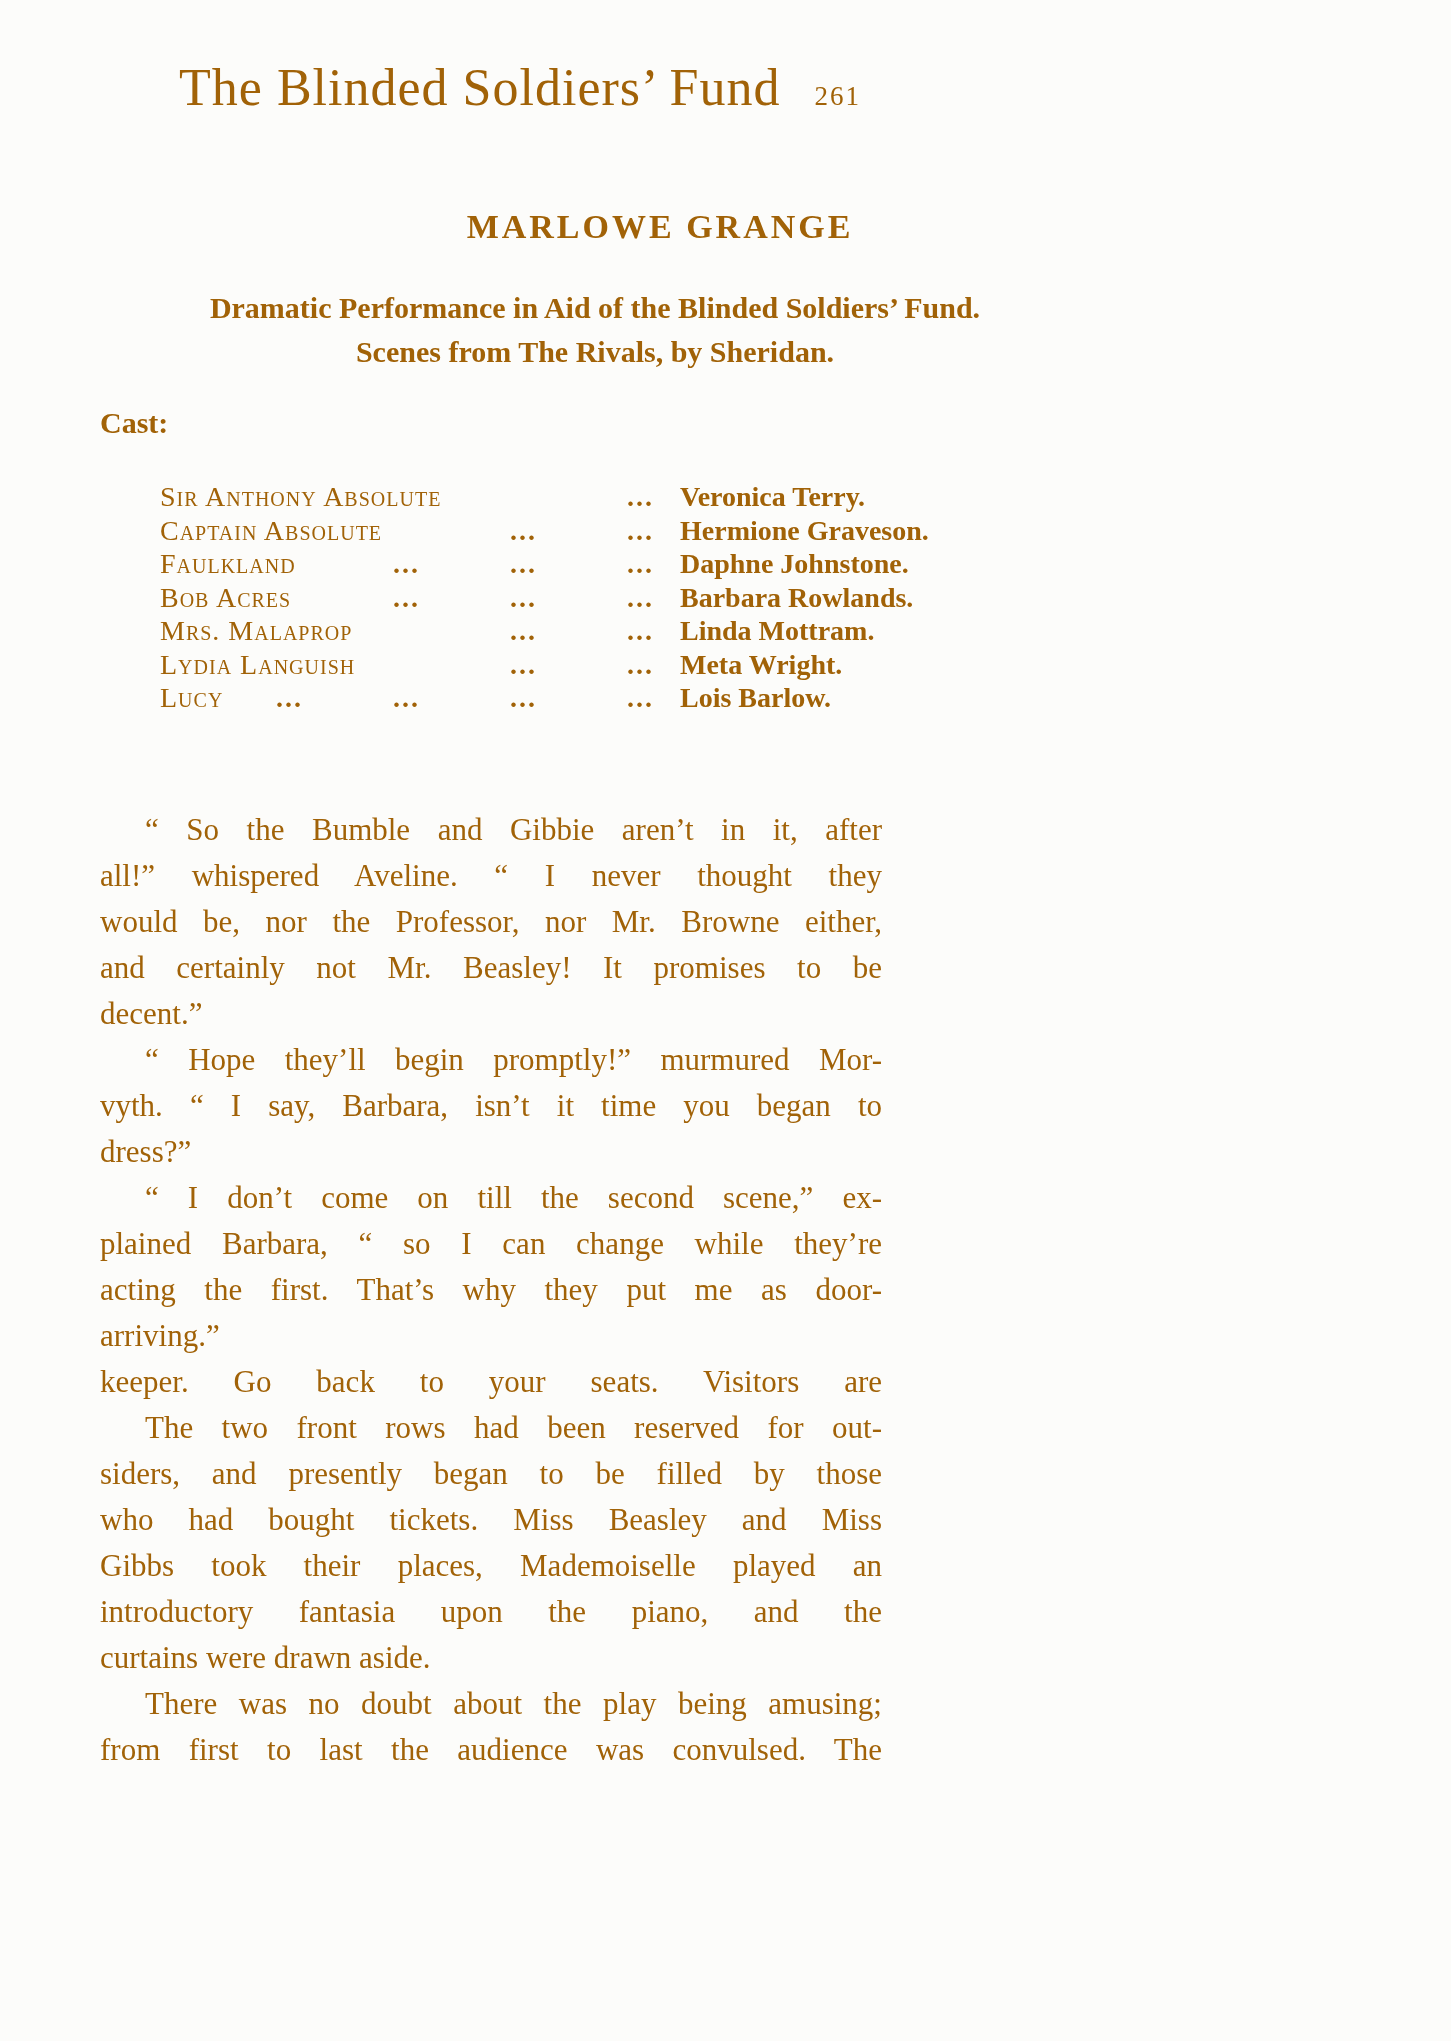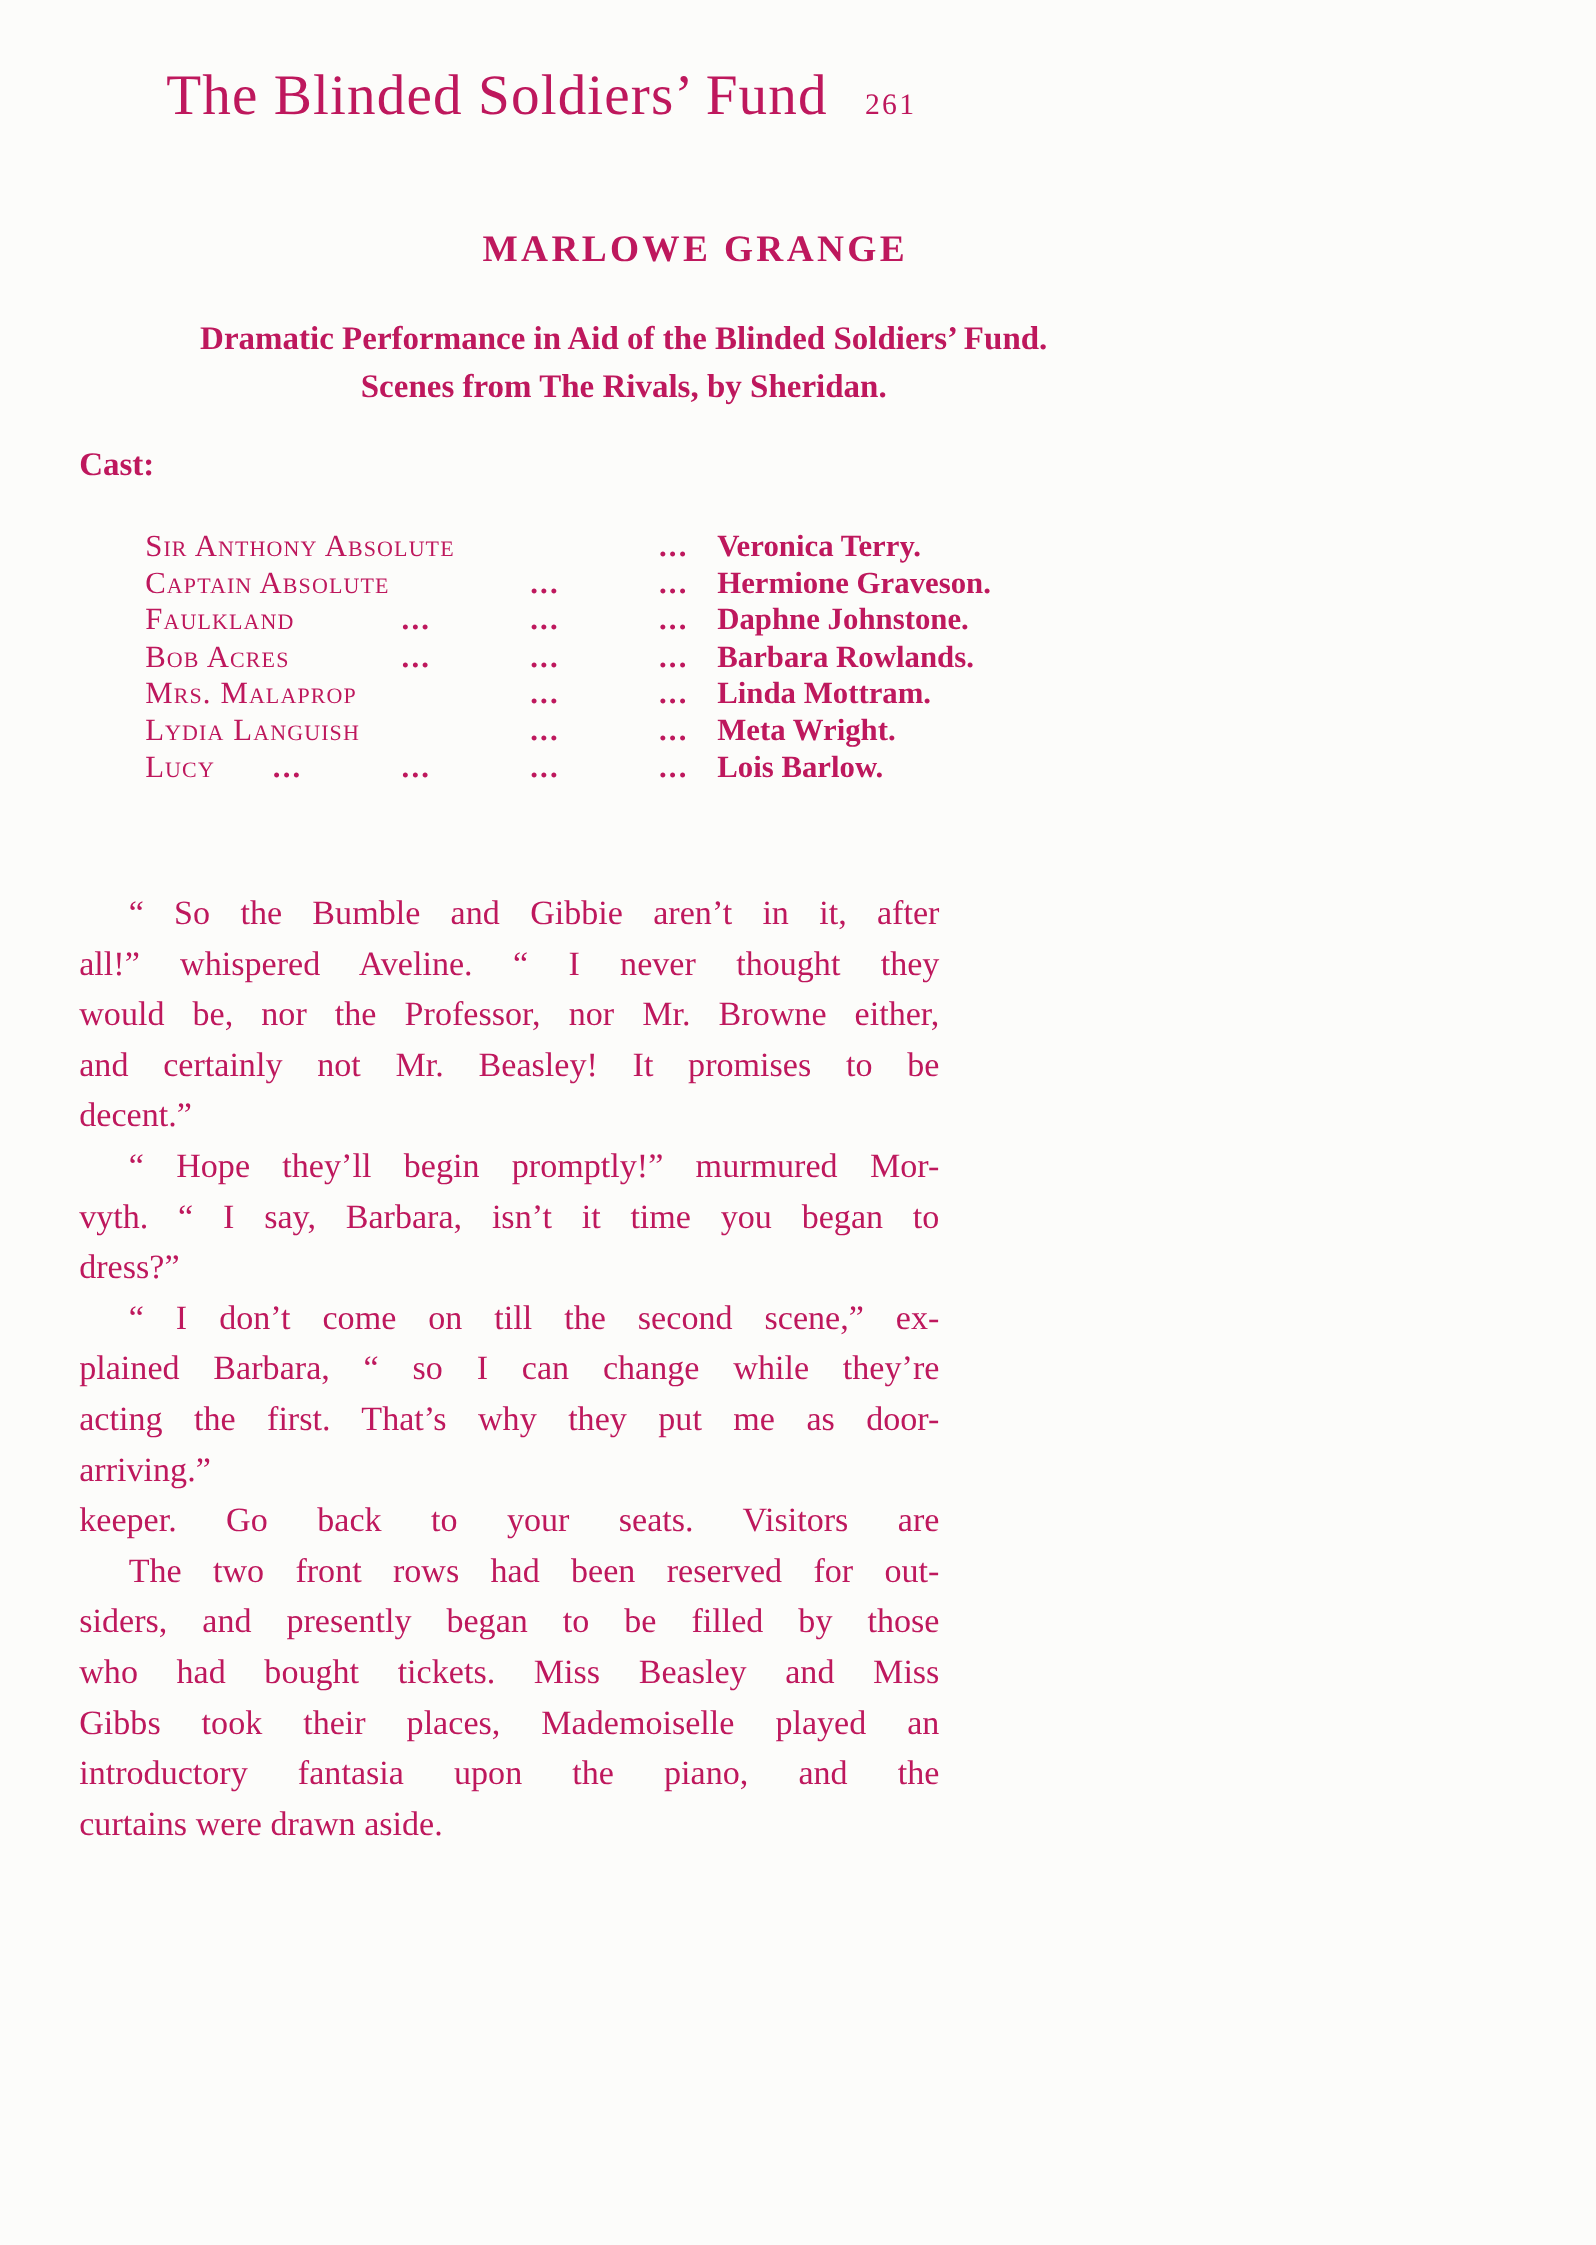--- a/index.html
+++ b/index.html
@@ -2,25 +2,25 @@
 <html><head>
 <meta charset="utf-8">
 <style>
   html, body { margin: 0; padding: 0; background: #e8e8e4; }
   .page {
     position: relative;
     width: 1451px;
     height: 2041px;
     margin: 0 auto;
     background: #fcfcfa;
-    color: #be185d;
+    color: #a16207;
     font-family: "Liberation Serif", "DejaVu Serif", serif;
     overflow: hidden;
     box-sizing: border-box;
-    padding: 58px 0 0 72px;
+    padding: 58px 0 0 100px;
   }
   .content { width: 930px; }
 
   
   .running-head {
     display: flex;
     justify-content: center;
     align-items: baseline;
     gap: 34px;
     padding-right: 90px;
@@ -202,16 +202,20 @@
 
       <p class="para">
         <span class="line indent">The two front rows had been reserved for out-</span>
         <span class="line">siders, and presently began to be filled by those</span>
         <span class="line">who had bought tickets.  Miss Beasley and Miss</span>
         <span class="line">Gibbs took their places, Mademoiselle played an</span>
         <span class="line">introductory fantasia upon the piano, and the</span>
         <span class="line last">curtains were drawn aside.</span>
       </p>
 
+      <p class="para">
+        <span class="line indent">There was no doubt about the play being amusing;</span>
+        <span class="line">from first to last the audience was convulsed.  The</span>
+      </p>
 
     </div>
   </div>
 </div>
 
 </body></html>

